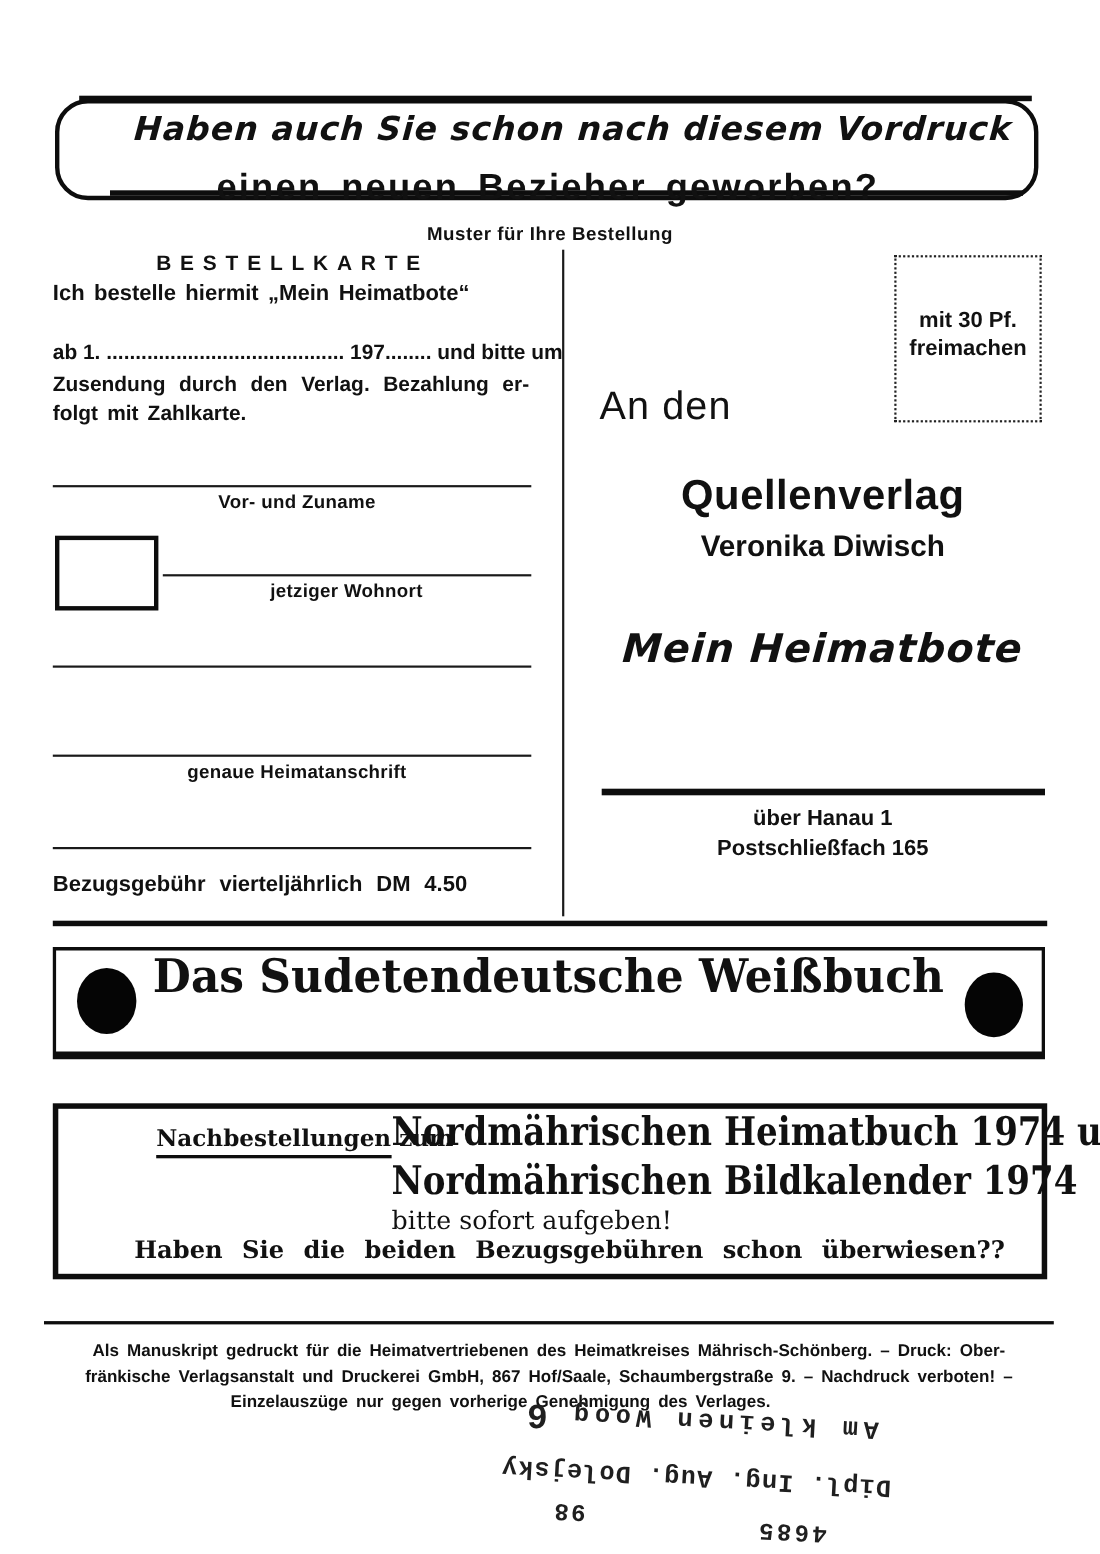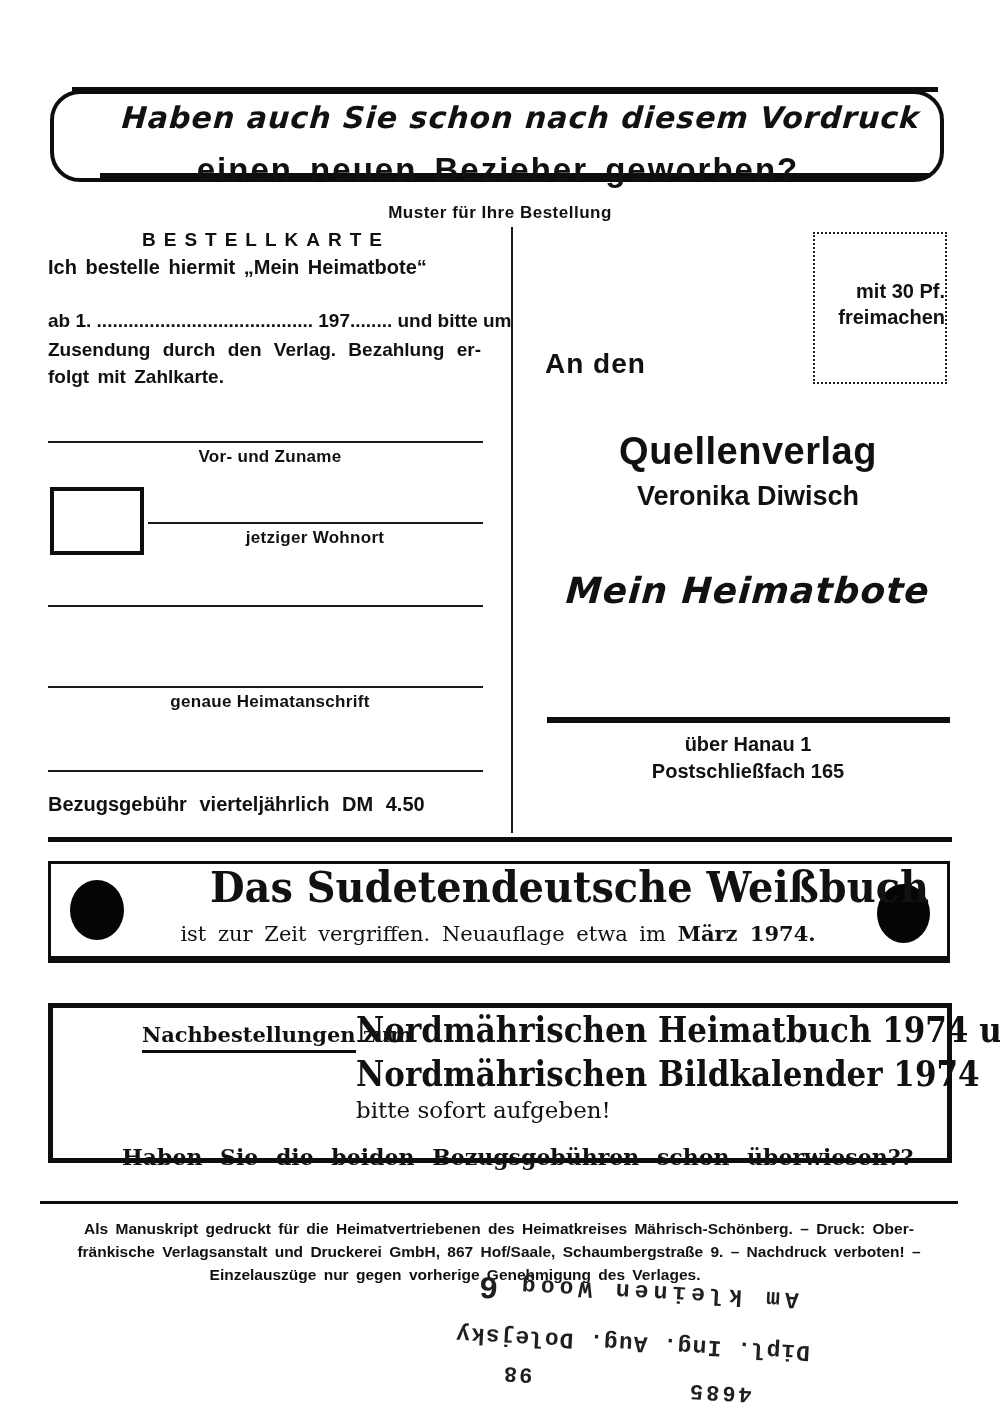--- a/index.html
+++ b/index.html
@@ -41,53 +41,53 @@
   .f-lab2{left:165px;top:528px;}
   .f-lab3{left:95px;top:611px;}
   .f-lab4{left:120px;top:692px;}
 
   .sender-box{left:50px;top:487px;width:86px;height:60px;border:4px solid #0d0d0d;}
   .fee{left:48px;top:793px;font-weight:700;font-size:20px;word-spacing:7px;}
 
   .divider{left:511px;top:227px;width:2px;height:606px;background:#1a1a1a;}
 
   
-  .an-den{left:545px;top:348px;font-size:28px;font-weight:700;letter-spacing:1px;}
-  .stampbox{left:813px;top:232px;width:130px;height:148px;border:2px dotted #222;text-align:right;}
+  .an-den{left:545px;top:348px;font-size:36px;font-weight:400;letter-spacing:1px;}
+  .stampbox{left:813px;top:232px;width:130px;height:148px;border:2px dotted #222;text-align:center;}
   .stampbox .in{margin-top:44px;font-weight:700;font-size:20px;line-height:26px;}
   .rc{left:530px;width:436px;text-align:center;}
   .publisher{top:430px;font-weight:700;font-size:38px;letter-spacing:.5px;}
   .person{top:481px;font-weight:700;font-size:27px;}
   .papername{top:570px;font-family:"DejaVu Sans",sans-serif;font-style:italic;font-weight:700;font-size:36px;letter-spacing:1px;transform:skewX(-4deg);}
   .city{top:663px;font-weight:700;font-size:44px;white-space:nowrap;}
   .city .squeeze{display:inline-block;transform:scaleX(.84);transform-origin:center;}
   .city-underline{left:547px;top:717px;width:403px;height:6px;background:#0d0d0d;}
   .via{top:733px;font-weight:700;font-size:20px;}
   .pobox{top:760px;font-weight:700;font-size:20px;}
 
   
   .rule-thick{left:48px;top:837px;width:904px;height:5px;background:#0d0d0d;}
   .wbox{left:48px;top:861px;width:896px;height:92px;border:3px solid #0d0d0d;border-bottom-width:7px;}
   .dot{background:#050505;border-radius:50%;}
   .dot-l{left:70px;top:880px;width:54px;height:60px;}
   .dot-r{left:877px;top:884px;width:53px;height:59px;}
-  .w-title{left:48px;top:863px;width:900px;text-align:right;font-family:"DejaVu Serif",serif;font-weight:700;font-size:42px;}
+  .w-title{left:48px;top:863px;width:900px;text-align:center;font-family:"DejaVu Serif",serif;font-weight:700;font-size:42px;}
   .w-title .squeeze{display:inline-block;transform:scaleX(.95);transform-origin:center;}
   .w-sub{left:48px;top:921px;width:900px;text-align:center;font-family:"DejaVu Serif",serif;font-size:21px;word-spacing:5px;}
   .w-sub b{font-weight:700;}
 
   
   .nbox{left:48px;top:1003px;width:894px;height:150px;border:5px solid #0d0d0d;}
   .n-lead{left:122px;top:1022px;font-family:"DejaVu Serif",serif;font-weight:700;font-size:21px;margin-left:20px;}
   .n-lead .u{display:inline-block;border-bottom:3px solid #0d0d0d;padding-bottom:3px;}
   .n-t{font-family:"DejaVu Serif",serif;font-weight:700;font-size:36px;white-space:nowrap;transform:scaleX(.86);transform-origin:left center;}
   .n-t1{left:356px;top:1008px;}
   .n-t2{left:356px;top:1052px;}
   .n-sub{left:356px;top:1097px;font-family:"DejaVu Serif",serif;font-size:23px;}
-  .n-q{left:122px;top:1124px;font-family:"DejaVu Serif",serif;font-weight:700;font-size:22px;word-spacing:10px;margin-top:20px;}
+  .n-q{left:122px;top:1124px;font-family:"DejaVu Serif",serif;font-weight:700;font-size:22px;word-spacing:10px;}
 
   
   .foot-rule{left:40px;top:1201px;width:918px;height:3px;background:#0d0d0d;}
   .foot{width:918px;left:40px;text-align:center;font-weight:700;font-size:15.5px;word-spacing:3px;}
   .foot1{top:1220px;}
   .foot2{top:1243px;}
   .foot3{top:1266px;width:830px;}
 
   
   .addr-stamp{left:383px;top:1258px;width:430px;height:140px;transform:rotate(183deg);font-family:"Liberation Mono",monospace;font-weight:700;color:#1f1f1f;}
@@ -148,21 +148,20 @@
   <div class="abs rc papername">Mein Heimatbote</div>
   <div class="abs city-underline"></div>
   <div class="abs rc via">über Hanau 1</div>
   <div class="abs rc pobox">Postschließfach 165</div>
 
   <div class="abs rule-thick"></div>
   <div class="abs wbox"></div>
   <div class="abs dot dot-l"></div>
   <div class="abs dot dot-r"></div>
   <div class="abs w-title"><span class="squeeze">Das Sudetendeutsche Weißbuch</span></div>
-  <div class="abs w-sub"><span>ist zur Zeit vergriffen. Neuauflage etwa im </span><b>März 1974.</b></div>
 
   <div class="abs nbox"></div>
   <div class="abs n-lead"><span class="u">Nachbestellungen</span><span> zum</span></div>
   <div class="abs n-t n-t1">Nordmährischen Heimatbuch 1974 u.</div>
   <div class="abs n-t n-t2">Nordmährischen Bildkalender 1974</div>
   <div class="abs n-sub">bitte sofort aufgeben!</div>
   <div class="abs n-q">Haben Sie die beiden Bezugsgebühren schon überwiesen??</div>
 
   <div class="abs foot-rule"></div>
   <div class="abs foot foot1">Als Manuskript gedruckt für die Heimatvertriebenen des Heimatkreises Mährisch-Schönberg. – Druck: Ober-</div>

